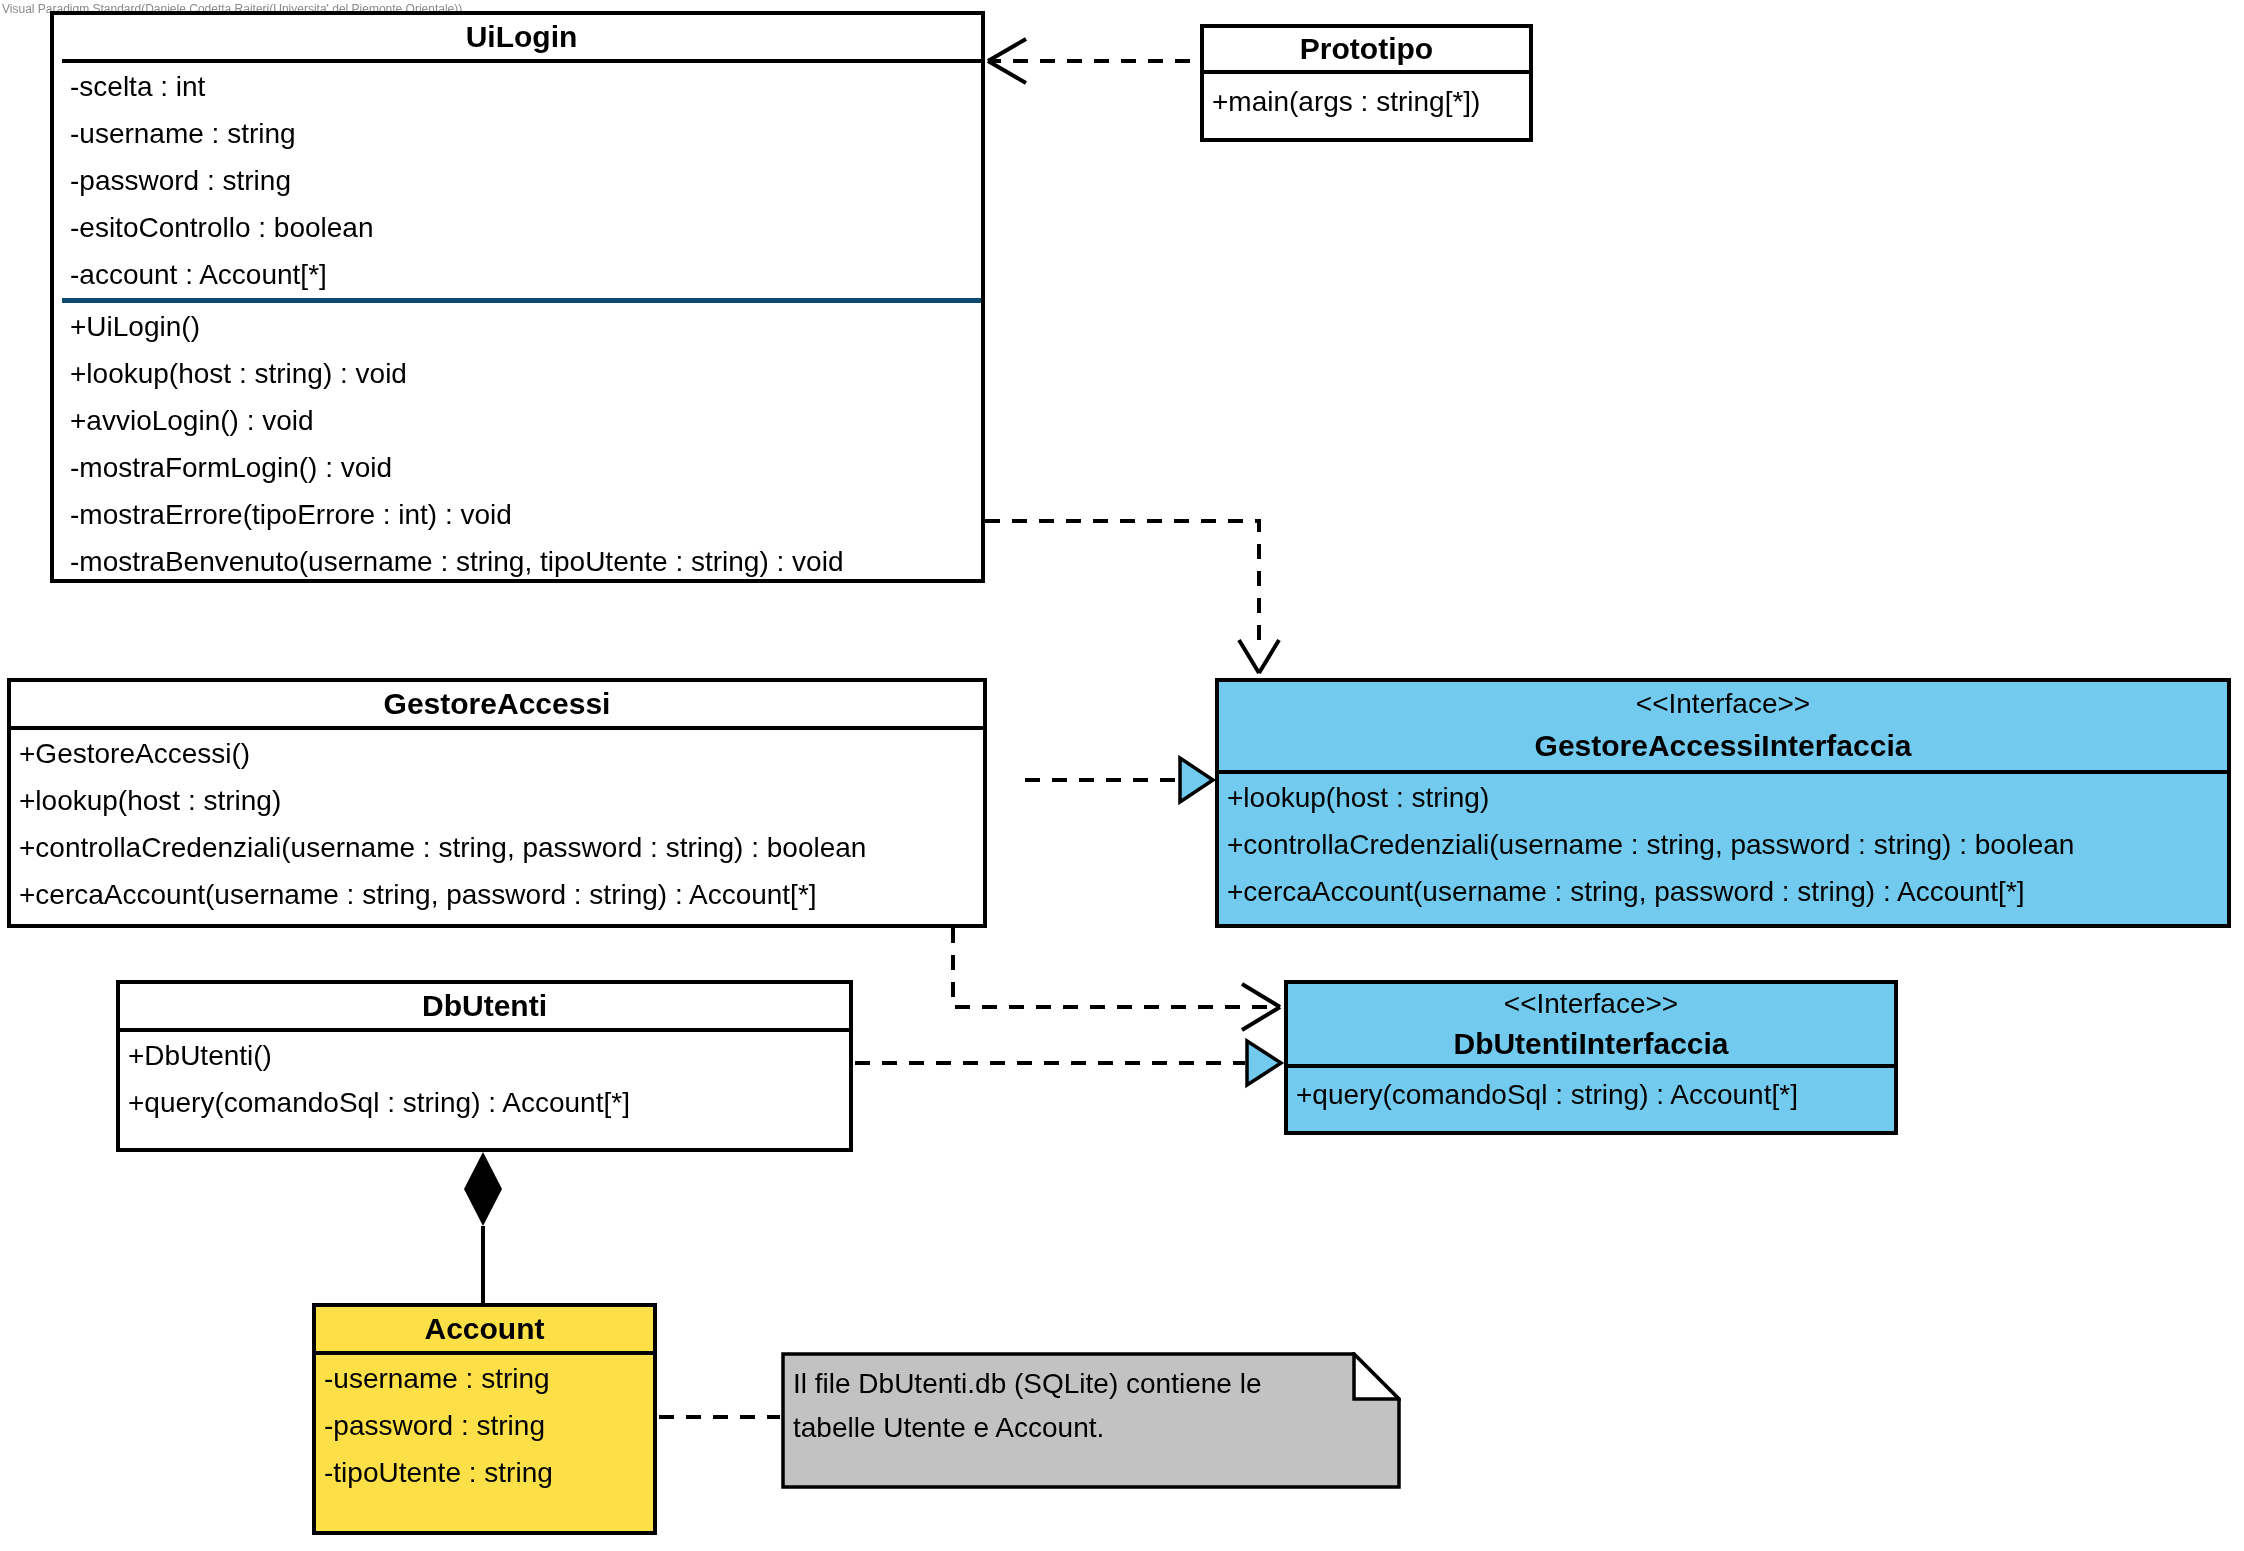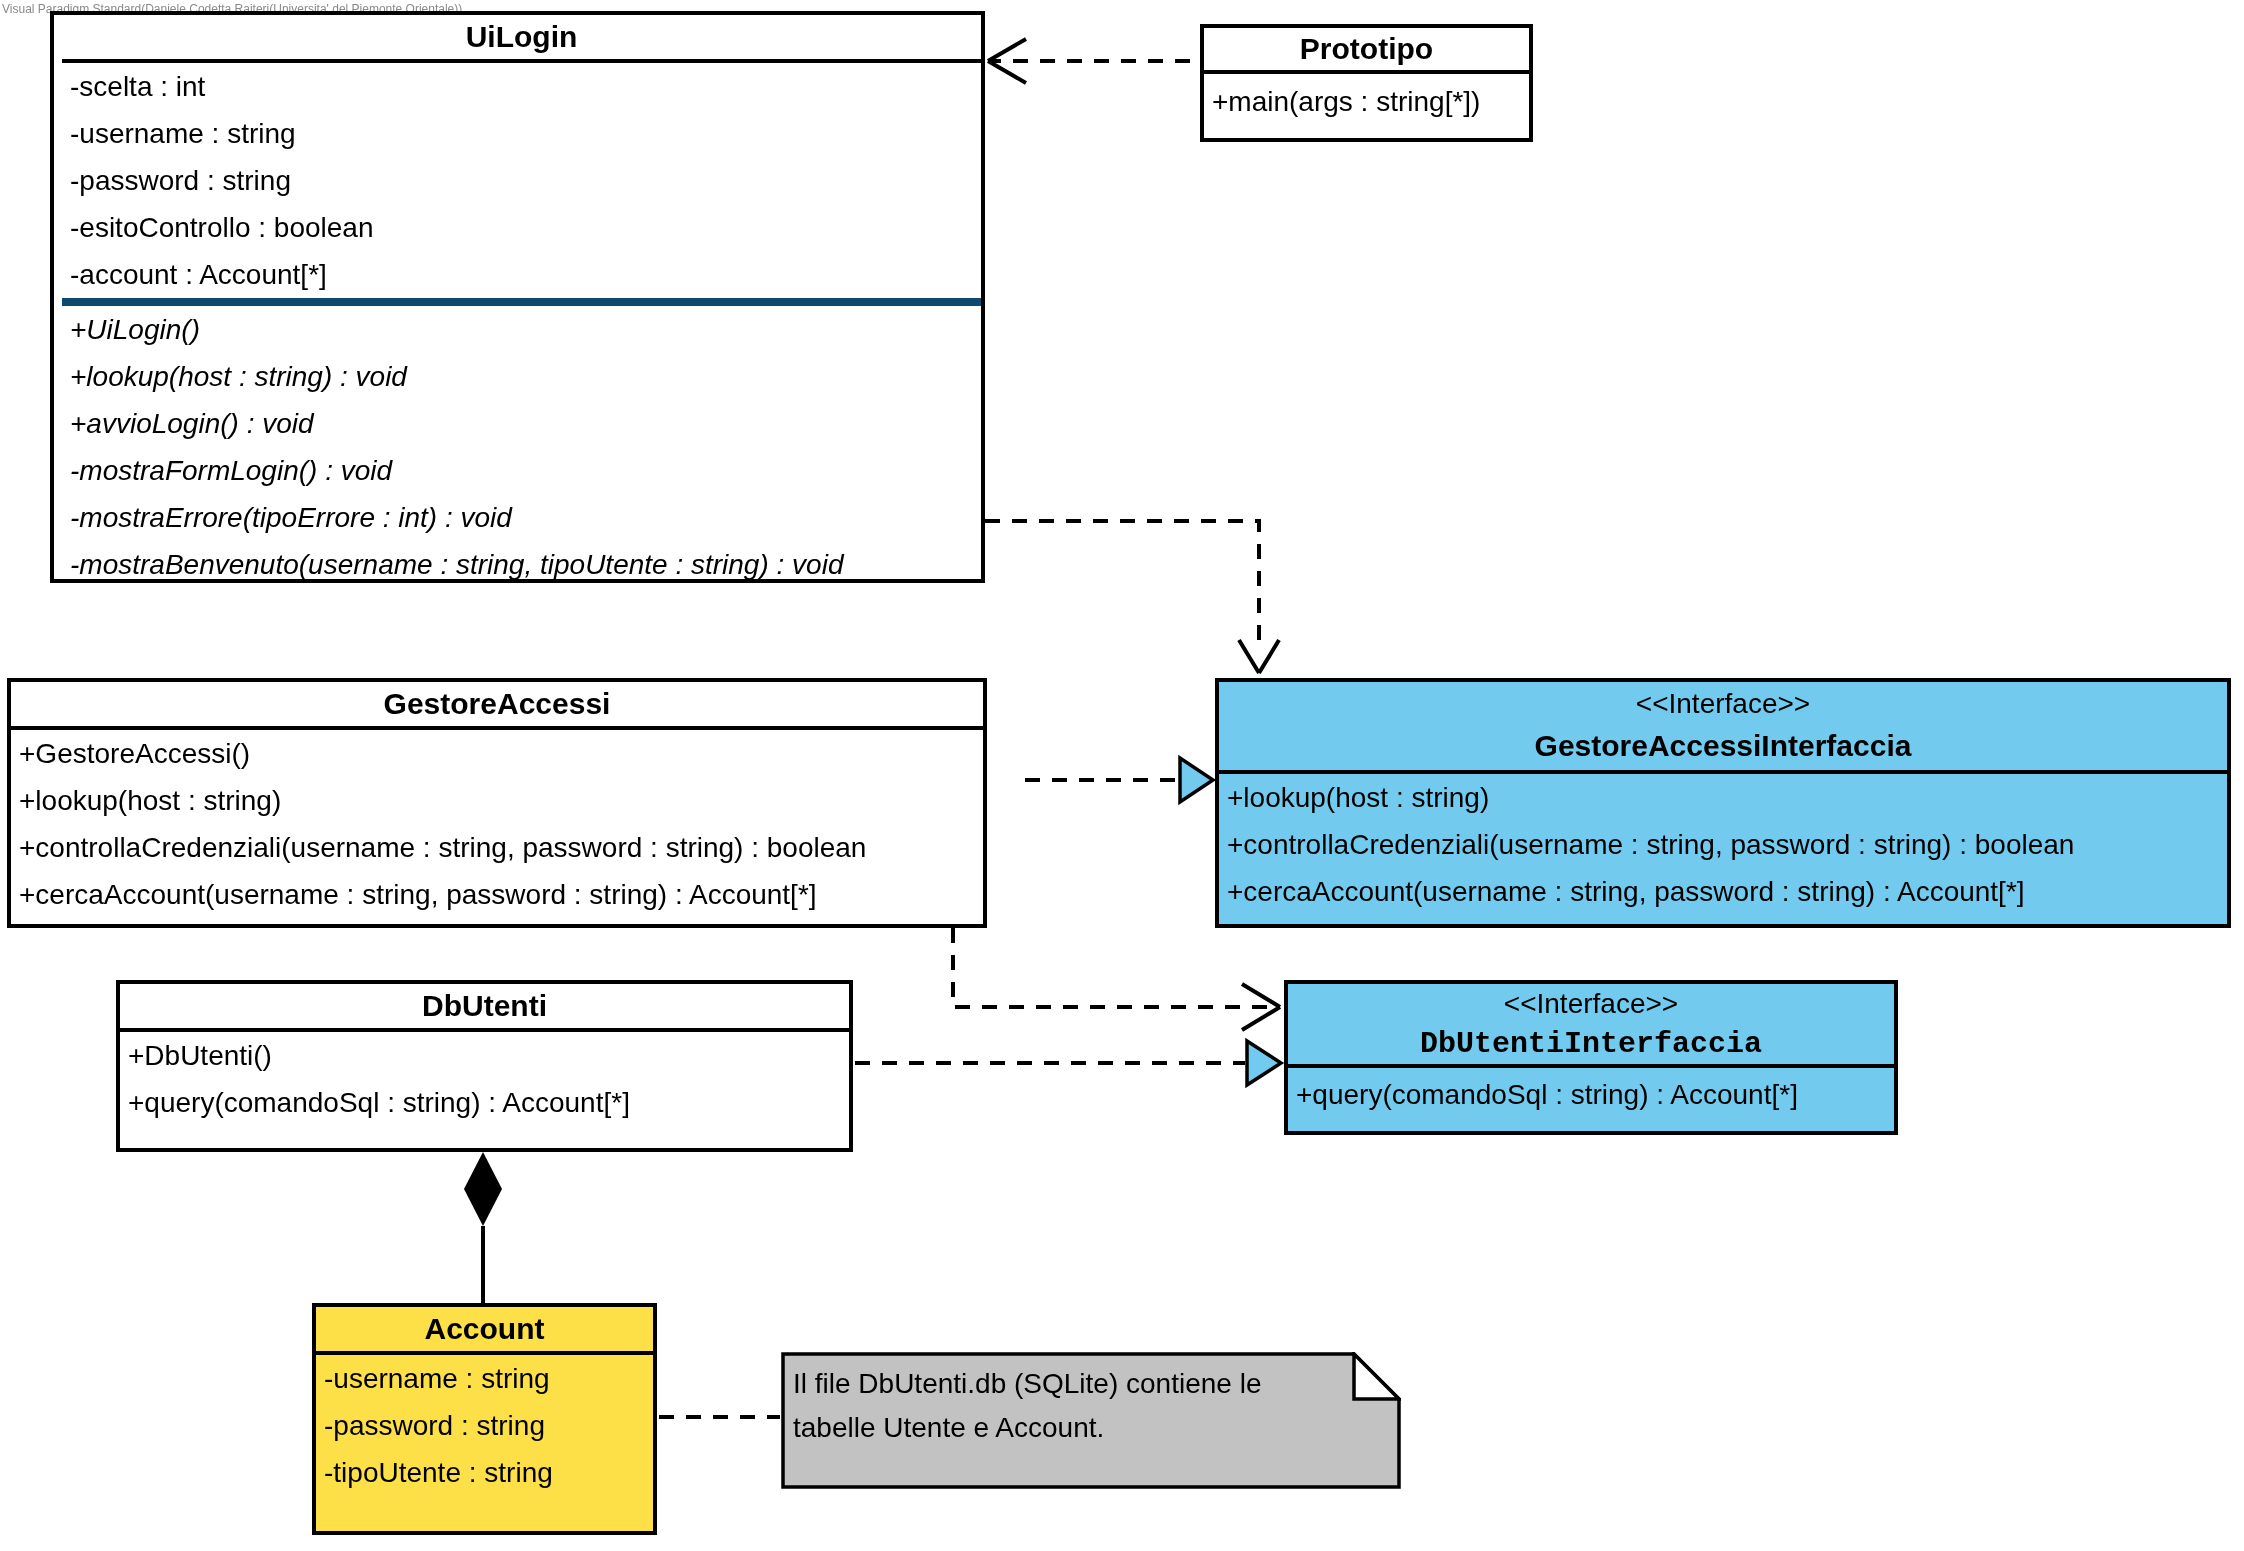--- a/index.html
+++ b/index.html
@@ -62,21 +62,21 @@
     <div class="hdr">
         <div class="title">UiLogin</div>
       </div>
     <div class="cmp" style="height:235px;">
       <div class="line">-scelta : int</div>
       <div class="line">-username : string</div>
       <div class="line">-password : string</div>
       <div class="line">-esitoControllo : boolean</div>
       <div class="line">-account : Account[*]</div>
     </div>
-    <div class="cmp" style="border-top:8px solid #0c4a6e;font-style:italic;">
+    <div class="cmp" style="border-top:5px solid #0c4a6e;">
       <div class="line">+UiLogin()</div>
       <div class="line">+lookup(host : string) : void</div>
       <div class="line">+avvioLogin() : void</div>
       <div class="line">-mostraFormLogin() : void</div>
       <div class="line">-mostraErrore(tipoErrore : int) : void</div>
       <div class="line">-mostraBenvenuto(username : string, tipoUtente : string) : void</div>
     </div>
   </div>
 
   <div class="uml-class" style="left:1190px;top:24px;width:333px;height:118px;margin-left:10px;">
@@ -118,21 +118,21 @@
       </div>
     <div class="cmp">
       <div class="line">+DbUtenti()</div>
       <div class="line">+query(comandoSql : string) : Account[*]</div>
     </div>
   </div>
 
   <div class="uml-class blue" style="left:1284px;top:980px;width:614px;height:155px;">
     <div class="hdr">
       <div class="stereo">&lt;&lt;Interface&gt;&gt;</div>
-      <div class="title" style="line-height:40px;font-family:Liberation Mono, monospace;">DbUtentiInterfaccia</div>
+      <div class="title" style="line-height:40px;">DbUtentiInterfaccia</div>
     </div>
     <div class="cmp" style="padding-top:3px;">
       <div class="line">+query(comandoSql : string) : Account[*]</div>
     </div>
   </div>
 
   <div class="uml-class yellow" style="left:312px;top:1303px;width:345px;height:232px;">
     <div class="hdr">
         <div class="title">Account</div>
       </div>

